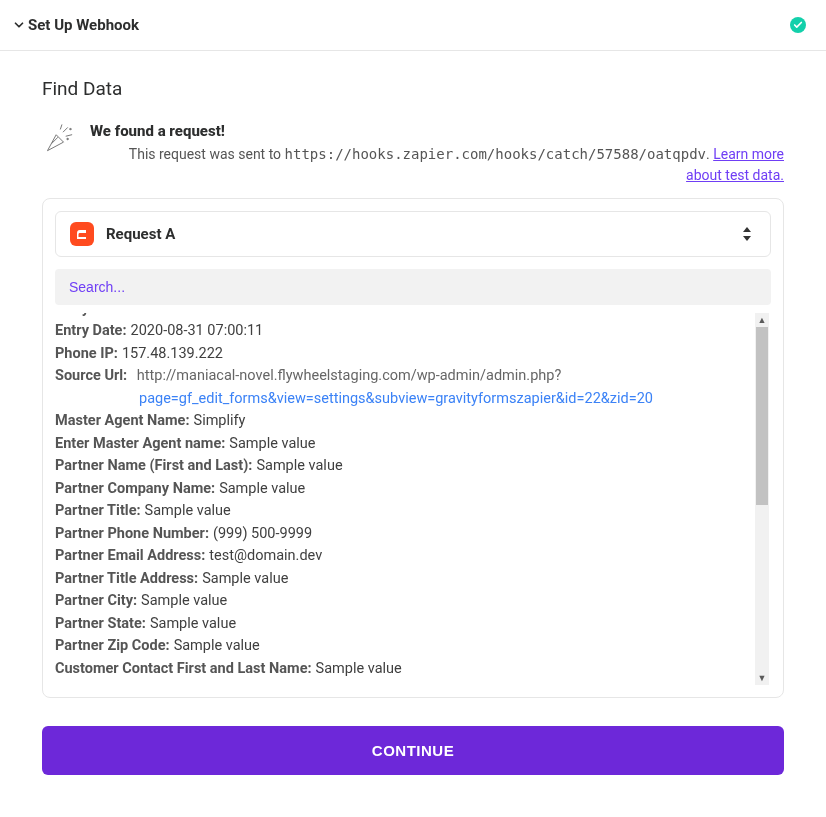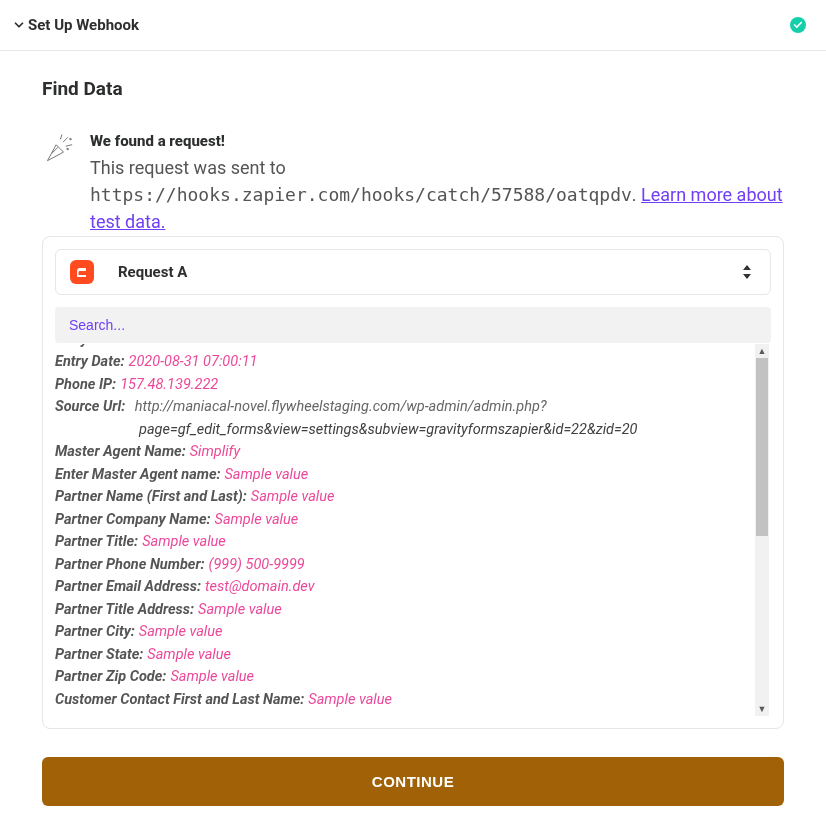--- a/index.html
+++ b/index.html
@@ -5,55 +5,55 @@
     * { box-sizing: border-box; margin: 0; padding: 0; }
     body { font-family: -apple-system, BlinkMacSystemFont, "Segoe UI", Roboto, Helvetica, Arial, sans-serif; background: #fff; color: #2d2e2e; width: 826px; }
     .section-header { display: flex; align-items: center; justify-content: space-between; padding: 16px 20px 16px 10px; border-bottom: 1px solid #e6e6e6; }
     .section-header-left { display: flex; align-items: center; }
     .section-header-left .chev { width: 18px; height: 18px; display: flex; align-items: center; justify-content: center; color: #2d2e2e; }
     .section-header-left .chev svg { width: 14px; height: 14px; }
     .section-title { font-weight: 700; font-size: 15px; }
     .status-check { width: 16px; height: 16px; border-radius: 50%; background: #13d0ab; display: flex; align-items: center; justify-content: center; }
     .status-check svg { width: 10px; height: 10px; color: #fff; }
     .content { padding: 26px 42px 40px 42px; }
-    .step-title { font-weight: 700; font-size: 19px; margin-bottom: 32px; }
-    .found-row { display: flex; gap: 14px; margin-bottom: 1px; }
+    .step-title { font-weight: 400; font-size: 19px; margin-bottom: 22px; }
+    .found-row { display: flex; gap: 14px; margin-bottom: 12px; }
     .found-icon { width: 34px; height: 34px; flex-shrink: 0; color: #666; }
     .found-icon svg { width: 34px; height: 34px; }
     .found-heading { font-weight: 800; font-size: 15px; margin-bottom: 4px; }
-    .found-sub { font-size: 18px; color: #555; line-height: 1.5; }
+    .found-sub { font-size: 14px; color: #555; line-height: 1.5; text-align: right; }
     .found-sub .mono { font-family: ui-monospace, SFMono-Regular, Menlo, Consolas, monospace; }
     .found-sub a { color: #6f3ef5; text-decoration: underline; }
     .panel { border: 1px solid #e6e6e6; border-radius: 8px; padding: 12px; margin-bottom: 28px; }
     .request-select { border: 1px solid #e6e6e6; border-radius: 6px; background: #fff; padding: 10px 14px; display: flex; align-items: center; justify-content: space-between; cursor: pointer; }
-    .request-select-left { display: flex; align-items: center; gap: 24px; }
+    .request-select-left { display: flex; align-items: center; gap: 12px; }
     .app-icon { width: 24px; height: 24px; border-radius: 6px; background: #ff4b1f; display: flex; align-items: center; justify-content: center; position: relative; }
     .app-icon svg { width: 24px; height: 24px; }
     .request-label { font-weight: 700; font-size: 15px; }
     .sort-arrows { width: 14px; color: #333; }
     .sort-arrows svg { width: 10px; height: 14px; display:block;}
     .search-box { background: #f2f2f2; border-radius: 4px; margin-top: 12px; }
     .search-box input { width: 100%; background: transparent; border: none; outline: none; padding: 10px 14px; font-size: 14px; color: #4c1d95; }
     .search-box input::placeholder { color: #6f3ef5; opacity: 1; }
-    .data-list-wrapper { position: relative; margin-top: 1px; height: 372px; overflow: hidden; font-style: italic; }
+    .data-list-wrapper { position: relative; margin-top: 8px; height: 372px; overflow: hidden; }
     .data-list { position: absolute; inset: 0; padding-right: 18px; overflow: hidden; }
     .data-row { font-size: 14.5px; line-height: 1.55; color: #555; display: flex; flex-wrap: wrap; gap: 4px; }
     .data-row.cut-top { margin-top: -15px; }
     .data-row .k { font-weight: 700; color: #555; }
-    .data-row .v { color: #ec4899; }
+    .data-row .v { color: #404040; }
     .url-row { font-size: 14.5px; line-height: 1.55; }
     .url-row .k { font-weight: 700; color: #555; margin-right: 6px;}
     .url-row .line1 { color: #666; }
-    .url-row .line2 { color: #404040; padding-left: 84px; display: block;}
+    .url-row .line2 { color: #3b82f6; padding-left: 84px; display: block;}
     .fake-scroll { position: absolute; right: 2px; top: 0; bottom: 0; width: 14px; background: #f1f1f1; }
     .fake-scroll .btn { position: absolute; left: 0; right: 0; height: 14px; display: flex; align-items: center; justify-content: center; color: #5a5a5a; font-size: 9px; background: #f1f1f1; cursor: pointer;}
     .fake-scroll .btn.top { top: 0; }
     .fake-scroll .btn.bot { bottom: 0; }
     .fake-scroll .thumb { position: absolute; left: 1px; right: 1px; top: 14px; height: 178px; background: #c2c2c2; border-radius: 0; }
-    .continue-btn { width: 100%; background: #a16207; color: #fff; border: none; border-radius: 6px; padding: 16px; font-weight: 800; font-size: 15px; letter-spacing: 0.5px; cursor: pointer; text-transform: uppercase; }
+    .continue-btn { width: 100%; background: #6d28d9; color: #fff; border: none; border-radius: 6px; padding: 16px; font-weight: 800; font-size: 15px; letter-spacing: 0.5px; cursor: pointer; text-transform: uppercase; }
   </style>
 </head>
 <body>
 
 <div class="section-header">
   <div class="section-header-left">
     <span class="chev">
       <svg viewBox="0 0 24 24" fill="none" stroke="currentColor" stroke-width="3" stroke-linecap="round" stroke-linejoin="round">
           <polyline points="6 9 12 15 18 9"></polyline>
         </svg>

